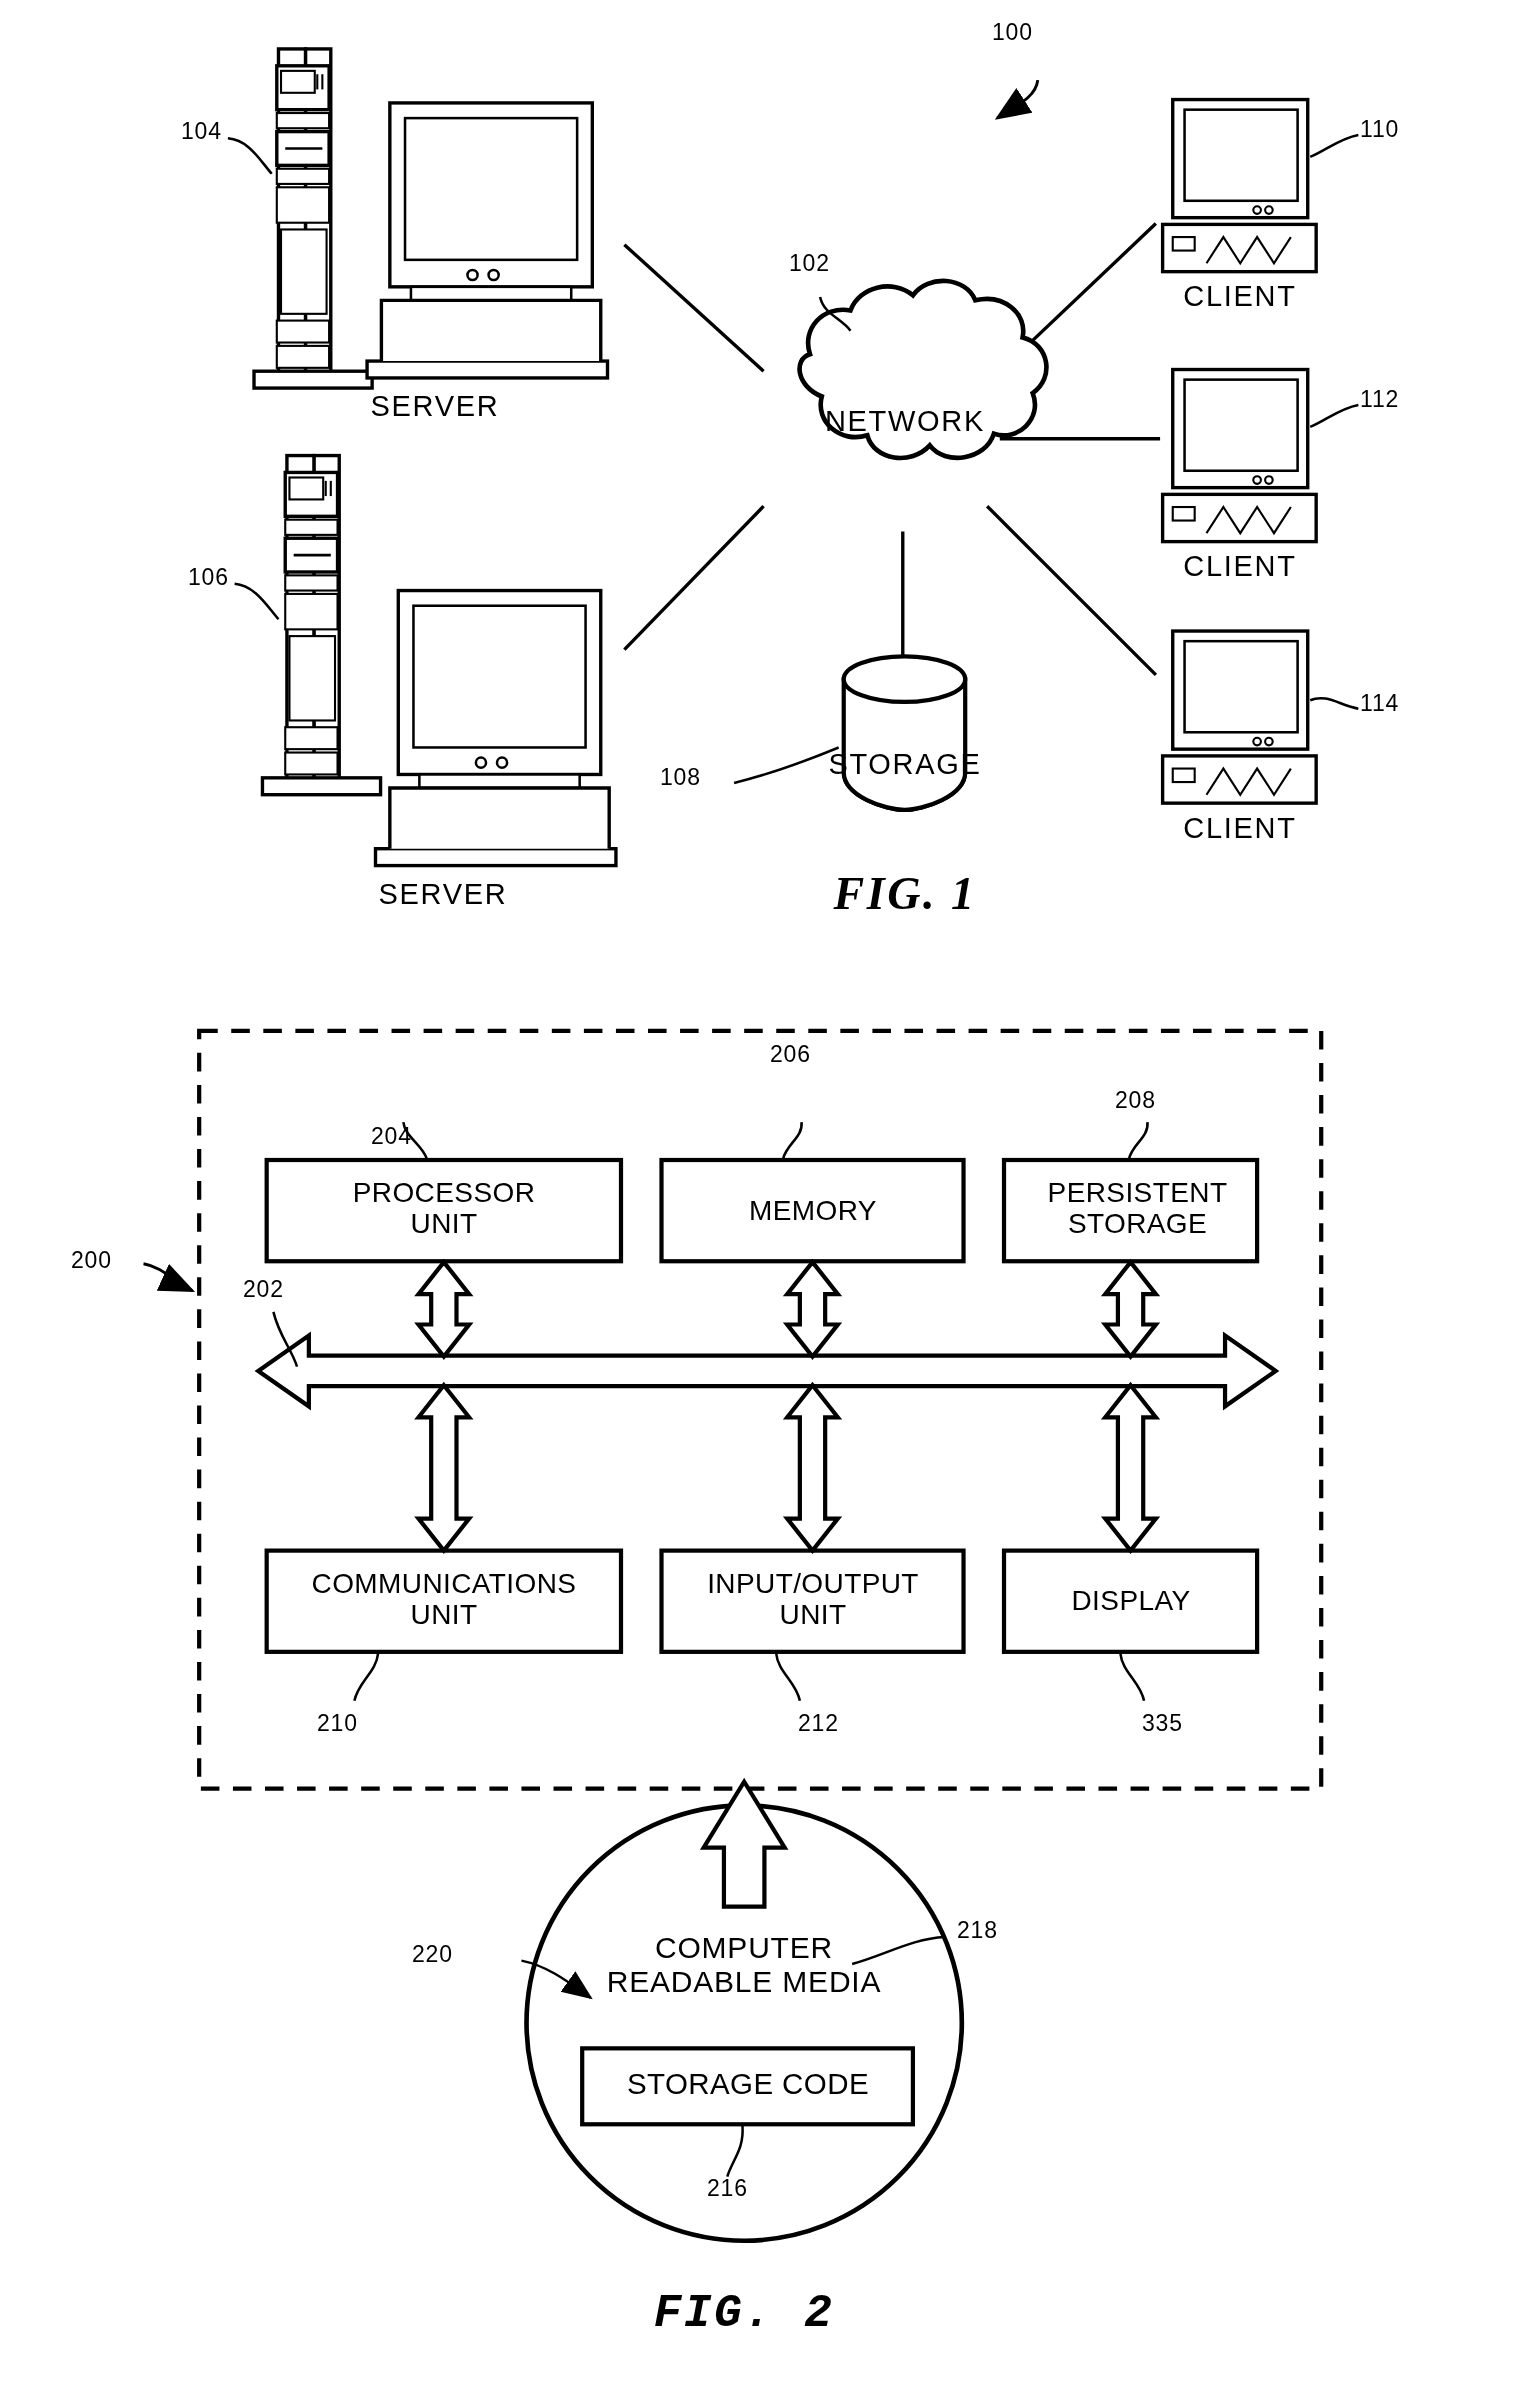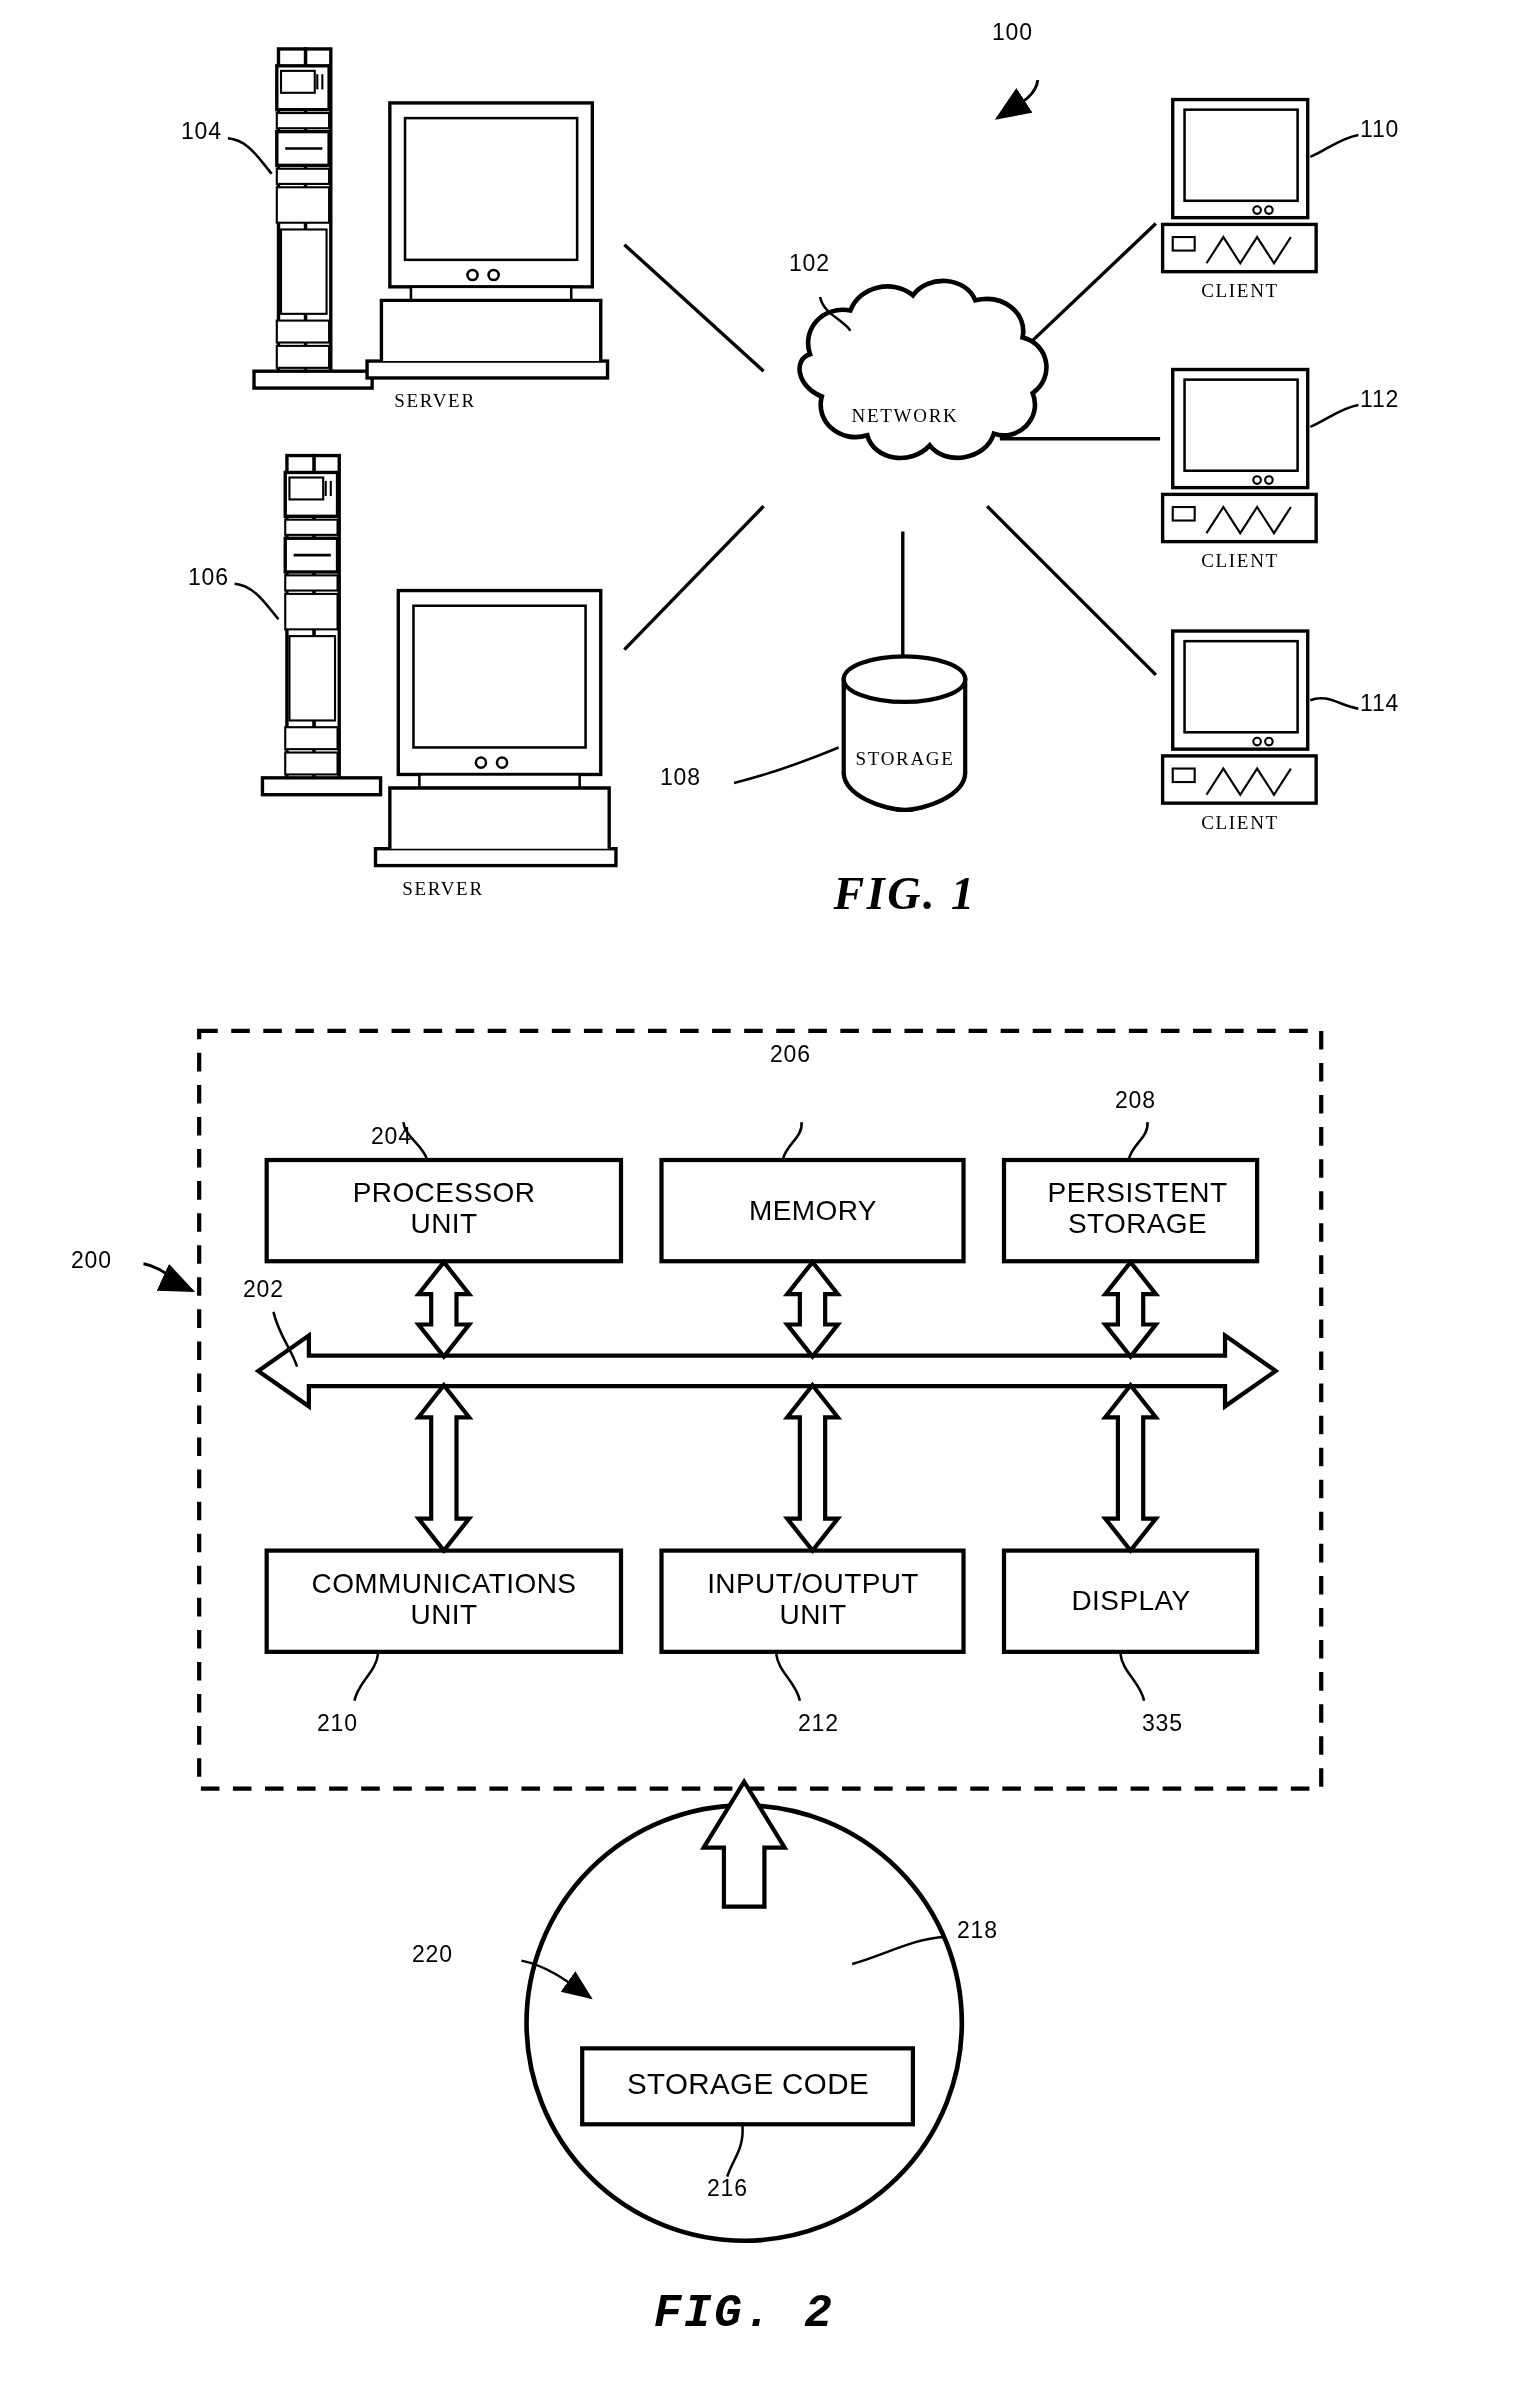--- a/index.html
+++ b/index.html
@@ -3,21 +3,21 @@
 <meta charset="utf-8">
 <style>
   html,body{margin:0;padding:0;background:#ffffff;}
   body{width:1528px;height:2401px;position:relative;overflow:hidden;
        font-family:"Liberation Sans",sans-serif;color:#000;}
   #root{position:absolute;inset:0;}
   svg{position:absolute;left:0;top:0;width:1528px;height:2401px;}
   .lbl{position:absolute;font-family:"Liberation Sans",sans-serif;
        color:#000;white-space:nowrap;}
   .ref{font-size:23px;letter-spacing:0.8px;}
-  .cap{font-size:19px;letter-spacing:1.7px;font-family:Liberation Serif, serif;}
+  .cap{font-size:29px;letter-spacing:1.7px;}
   .boxtxt{font-size:28px;letter-spacing:0.4px;text-align:center;line-height:1.12;}
   .figtitle{font-family:"Liberation Serif",serif;font-style:italic;
             font-weight:bold;font-size:46px;letter-spacing:2.5px;}
   .ctr{transform:translateX(-50%);text-align:center;}
 </style>
 </head>
 <body>
 
 <div id="root">
 
@@ -313,19 +313,23 @@
   <div>UNIT</div>
 </div>
 
 <div class="lbl ref" style="left:1142px;top:1710px;">335</div>
 <div class="lbl boxtxt ctr" style="left:1131px;top:1585px;width:249px;">
   <div>DISPLAY</div>
 </div>
 
 <div class="lbl ref" style="left:957px;top:1917px;">218</div>
 <div class="lbl ref" style="left:412px;top:1941px;">220</div>
+<div class="lbl boxtxt ctr" style="left:744px;top:1931px;width:397px;font-size:30px;letter-spacing:0.8px;">
+  <div>COMPUTER</div>
+  <div>READABLE MEDIA</div>
+</div>
 <div class="lbl boxtxt ctr" style="left:748px;top:2067px;width:321px;font-size:29.5px;">STORAGE CODE</div>
 <div class="lbl ref" style="left:707px;top:2175px;">216</div>
 
 <div class="lbl figtitle ctr" style="left:744px;top:2288px;font-family:Liberation Mono, monospace;">FIG. 2</div>
 
 </div>
 
 
 </body></html>

